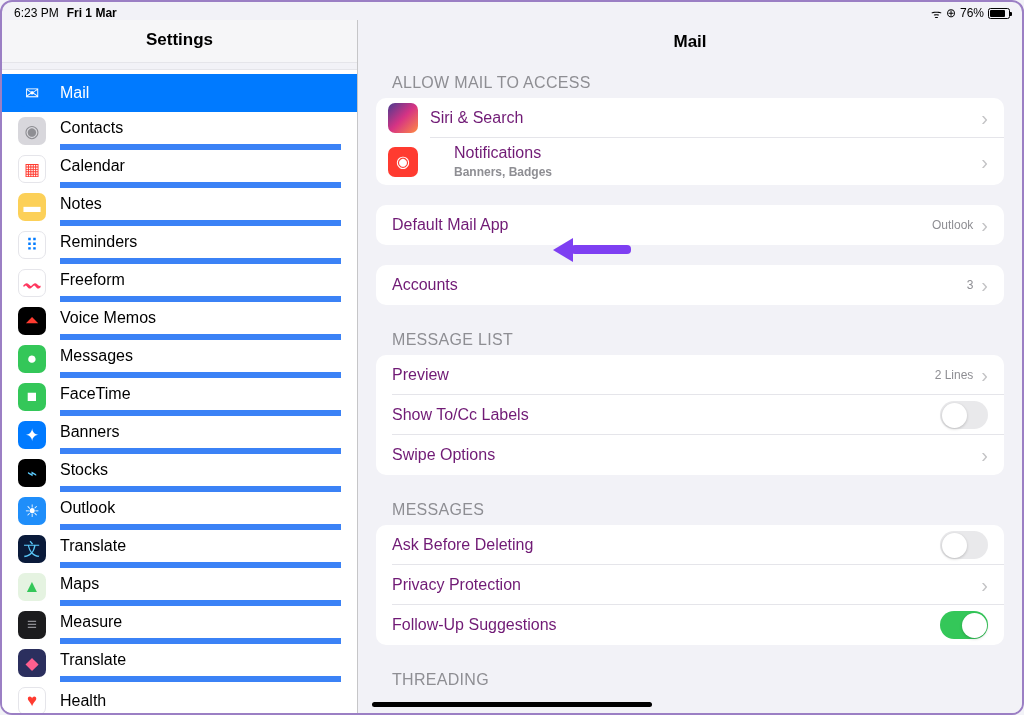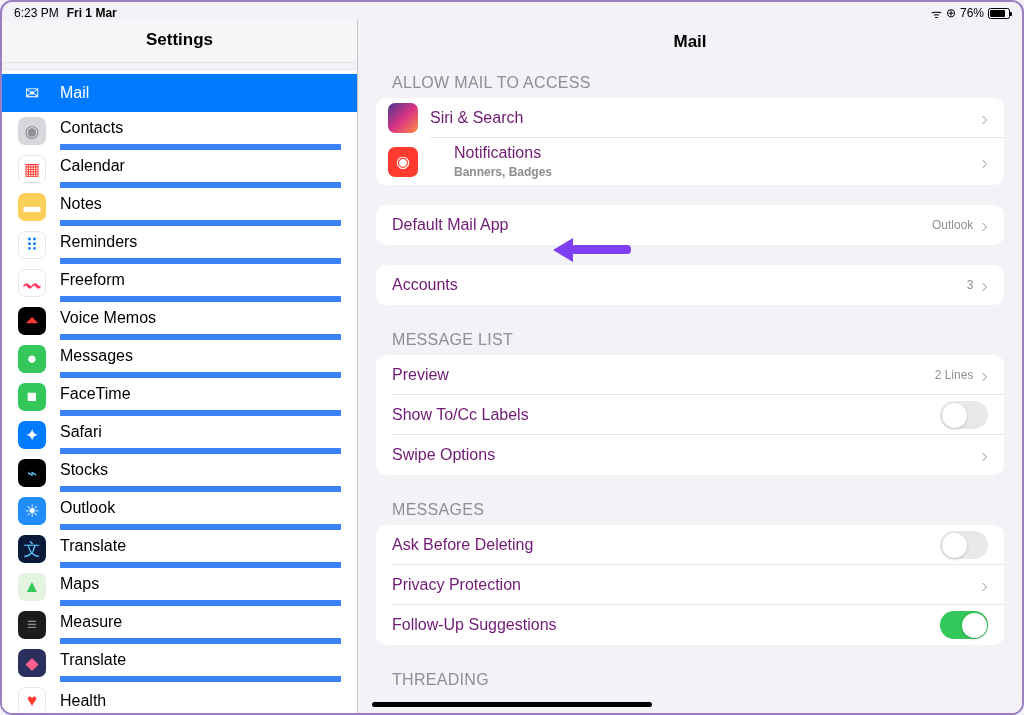--- a/index.html
+++ b/index.html
@@ -118,21 +118,21 @@
         </div>
         <div class="sidebar-item">
           <span class="app-icon" style="background: rgb(52, 199, 89); color: rgb(255, 255, 255);">■</span>
           <span class="label-wrap">
             <span class="sidebar-label">FaceTime</span>
           </span>
         </div>
         <div class="sidebar-item">
           <span class="app-icon" style="background: rgb(0, 122, 255); color: rgb(255, 255, 255);">✦</span>
           <span class="label-wrap">
-            <span class="sidebar-label">Safari</span>
+            <span class="sidebar-label">Banners</span>
           </span>
         </div>
         <div class="sidebar-item">
           <span class="app-icon" style="background: rgb(0, 0, 0); color: rgb(90, 200, 250);">⌁</span>
           <span class="label-wrap">
             <span class="sidebar-label">Stocks</span>
           </span>
         </div>
         <div class="sidebar-item">
           <span class="app-icon" style="background: rgb(31, 142, 250); color: rgb(255, 255, 255);">☀</span>

